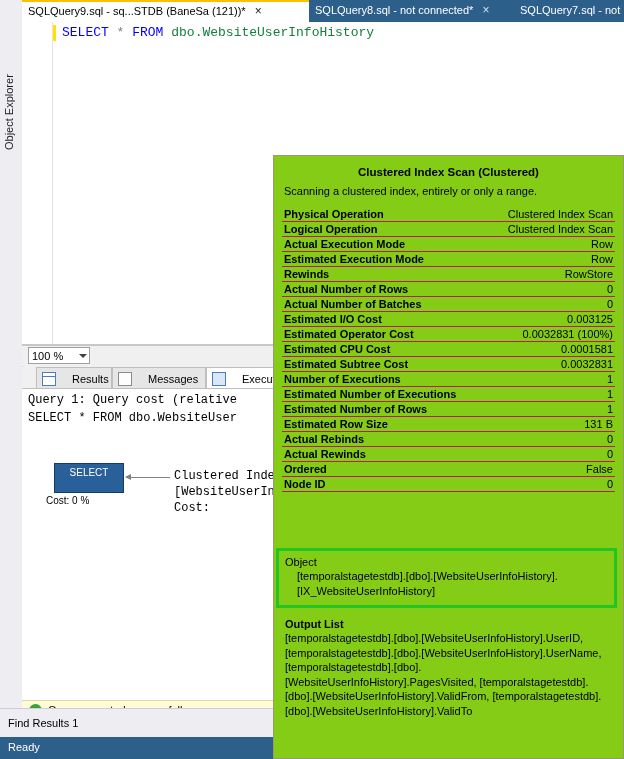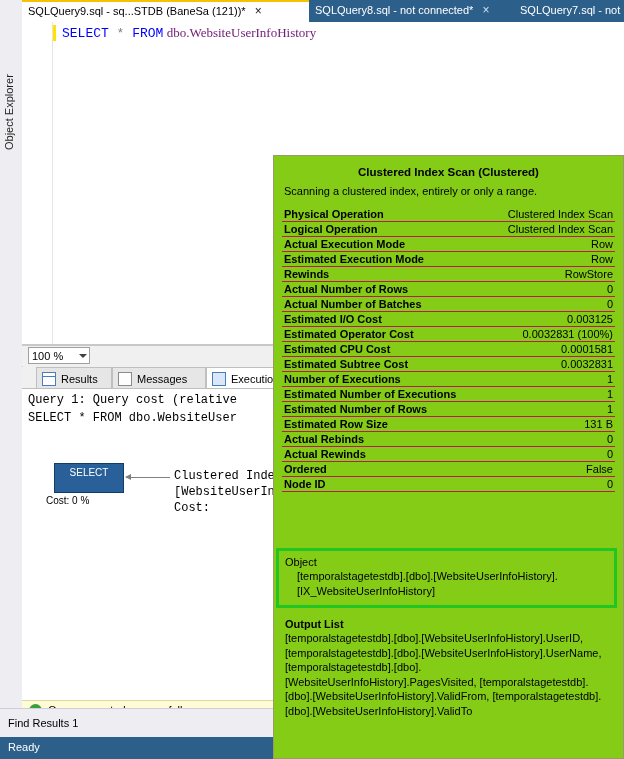--- a/index.html
+++ b/index.html
@@ -114,21 +114,21 @@
   .code-line {
     position: absolute;
     left: 40px;
     top: 3px;
     font-family: "Liberation Mono", monospace;
     font-size: 13px;
     white-space: pre;
   }
   .kw { color: #0000ff; }
   .op { color: #808080; }
-  .ident { color: #701a75; font-family: Liberation Serif, serif; }
+  .ident { color: #15803d; }
 
   
   .zoombar {
     position: absolute;
     left: 22px;
     top: 345px;
     width: 602px;
     height: 20px;
     background: #f0f0f0;
     border-top: 1px solid #c8c8c8;
@@ -164,21 +164,21 @@
     width: 602px;
     height: 22px;
     background: #f0f0f0;
   }
   .rtab {
     position: absolute;
     top: 0;
     height: 30px;
     line-height: 22px;
     font-size: 11px;
-    padding: 0 8px 0 24px;
+    padding: 0 8px 0 35px;
     box-sizing: border-box;
     border: 1px solid #bfbfbf;
     border-bottom: none;
     background: #e6e6e6;
     white-space: nowrap;
   }
   .rtab.active { background: #ffffff; }
   .rtab-icon {
     position: absolute;
     left: 5px;

